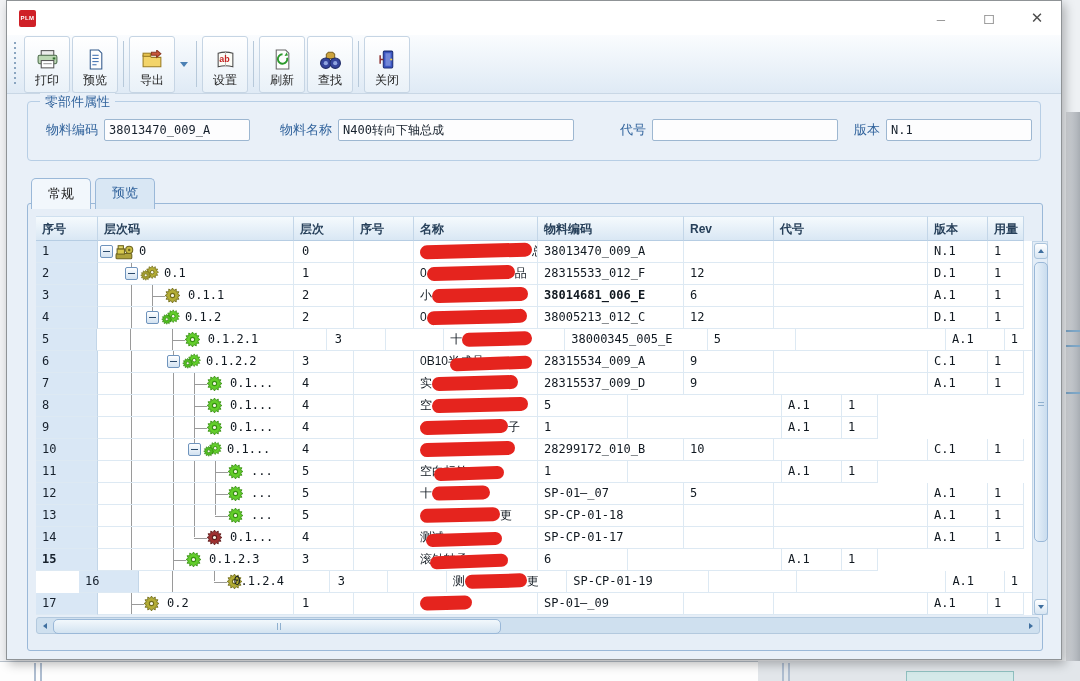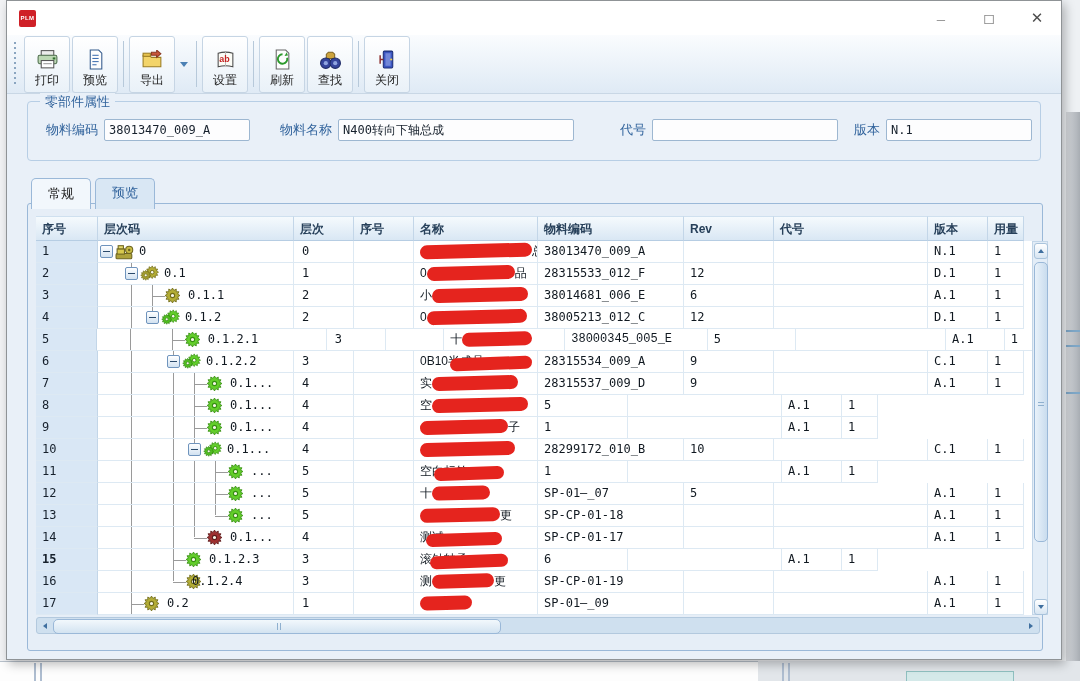--- a/index.html
+++ b/index.html
@@ -323,21 +323,21 @@
               <i class="thz" style="left: 54px; width: 13px;"></i>
               <span class="ticon" style="left: 66px;"><svg width="17" height="17" viewBox="0 0 16 16">
                   <polygon points="15,8 12.8,9.3 14.1,11.5 11.5,11.5 11.5,14.1 9.3,12.8 8,15 6.7,12.8 4.5,14.1 4.5,11.5 1.9,11.5 3.2,9.3 1,8 3.2,6.7 1.9,4.5 4.5,4.5 4.5,1.9 6.7,3.2 8,1 9.3,3.2 11.5,1.9 11.5,4.5 14.1,4.5 12.8,6.7" fill="#b3ad35" stroke="#6f6a18" stroke-width="0.8"></polygon>
                   <circle cx="8" cy="8" r="2" fill="#f6f6e8" stroke="#6f6a18"></circle>
                 </svg></span>
               <span class="tlabel" style="left: 90px;">0.1.1</span>
             </div>
             <div class="g-cell" style="width: 60px; padding-left: 8px;">2</div>
             <div class="g-cell" style="width: 60px;"></div>
             <div class="g-cell cjk" style="width: 124px;"><span>小</span><span class="blob" style="width: 96px;"></span></div>
-            <div class="g-cell" style="width: 146px;">38014681_006_E</div>
+            <div class="g-cell" style="width: 146px; font-weight: bold;">38014681_006_E</div>
             <div class="g-cell" style="width: 90px;">6</div>
             <div class="g-cell" style="width: 154px;"></div>
             <div class="g-cell" style="width: 60px;">A.1</div>
             <div class="g-cell" style="width: 36px;">1</div>
           </div>
           <div class="g-row">
             <div class="g-cell rownum" style="width: 62px;">4</div>
             <div class="g-cell tree-cell" style="width: 196px;">
               <i class="tln" style="left: 33px;"></i>
               <i class="tln half" style="left: 54px;"></i>
@@ -373,21 +373,21 @@
               <i class="thz" style="left: 75px; width: 13px;"></i>
               <span class="ticon" style="left: 87px;"><svg width="17" height="17" viewBox="0 0 16 16">
                   <polygon points="15,8 12.8,9.3 14.1,11.5 11.5,11.5 11.5,14.1 9.3,12.8 8,15 6.7,12.8 4.5,14.1 4.5,11.5 1.9,11.5 3.2,9.3 1,8 3.2,6.7 1.9,4.5 4.5,4.5 4.5,1.9 6.7,3.2 8,1 9.3,3.2 11.5,1.9 11.5,4.5 14.1,4.5 12.8,6.7" fill="#63cf2a" stroke="#368f12" stroke-width="0.8"></polygon>
                   <circle cx="8" cy="8" r="2" fill="#f6f6e8" stroke="#368f12"></circle>
                 </svg></span>
               <span class="tlabel" style="left: 111px;">0.1.2.1</span>
             </div>
             <div class="g-cell" style="width: 60px; padding-left: 8px;">3</div>
             <div class="g-cell" style="width: 60px;"></div>
             <div class="g-cell cjk" style="width: 124px;"><span>十</span><span class="blob" style="width: 70px;"></span></div>
-            <div class="g-cell" style="width: 146px; font-family: Liberation Mono, monospace;">38000345_005_E</div>
+            <div class="g-cell" style="width: 146px;">38000345_005_E</div>
             <div class="g-cell" style="width: 90px;">5</div>
             <div class="g-cell" style="width: 154px;"></div>
             <div class="g-cell" style="width: 60px;">A.1</div>
             <div class="g-cell" style="width: 36px;">1</div>
           </div>
           <div class="g-row">
             <div class="g-cell rownum" style="width: 62px;">6</div>
             <div class="g-cell tree-cell" style="width: 196px;">
               <i class="tln" style="left: 33px;"></i>
               <i class="tln half" style="left: 75px;"></i>
@@ -613,21 +613,21 @@
             </div>
             <div class="g-cell" style="width: 60px; padding-left: 8px;">3</div>
             <div class="g-cell" style="width: 60px;"></div>
             <div class="g-cell cjk" style="width: 124px;"><span>滚针轴承</span><span class="blob-abs" style="left: 16px; width: 78px;"></span></div>
             <div class="g-cell" style="width: 90px;">6</div>
             <div class="g-cell" style="width: 154px;"></div>
             <div class="g-cell" style="width: 60px;">A.1</div>
             <div class="g-cell" style="width: 36px;">1</div>
           </div>
           <div class="g-row">
-            <div class="g-cell rownum" style="width: 62px;">16</div>
+            <div class="g-cell rownum" style="width: 62px; margin-left: 43px;">16</div>
             <div class="g-cell tree-cell" style="width: 196px;">
               <i class="tln" style="left: 33px;"></i>
               <i class="tln half" style="left: 75px;"></i>
               <i class="thz" style="left: 75px; width: 13px;"></i>
               <span class="ticon" style="left: 87px;"><svg width="17" height="17" viewBox="0 0 16 16">
                   <polygon points="15,8 12.8,9.3 14.1,11.5 11.5,11.5 11.5,14.1 9.3,12.8 8,15 6.7,12.8 4.5,14.1 4.5,11.5 1.9,11.5 3.2,9.3 1,8 3.2,6.7 1.9,4.5 4.5,4.5 4.5,1.9 6.7,3.2 8,1 9.3,3.2 11.5,1.9 11.5,4.5 14.1,4.5 12.8,6.7" fill="#b3ad35" stroke="#6f6a18" stroke-width="0.8"></polygon>
                   <circle cx="8" cy="8" r="2" fill="#f6f6e8" stroke="#6f6a18"></circle>
                 </svg></span>
               <span class="tlabel" style="left: 94px;">0.1.2.4</span>
             </div>

